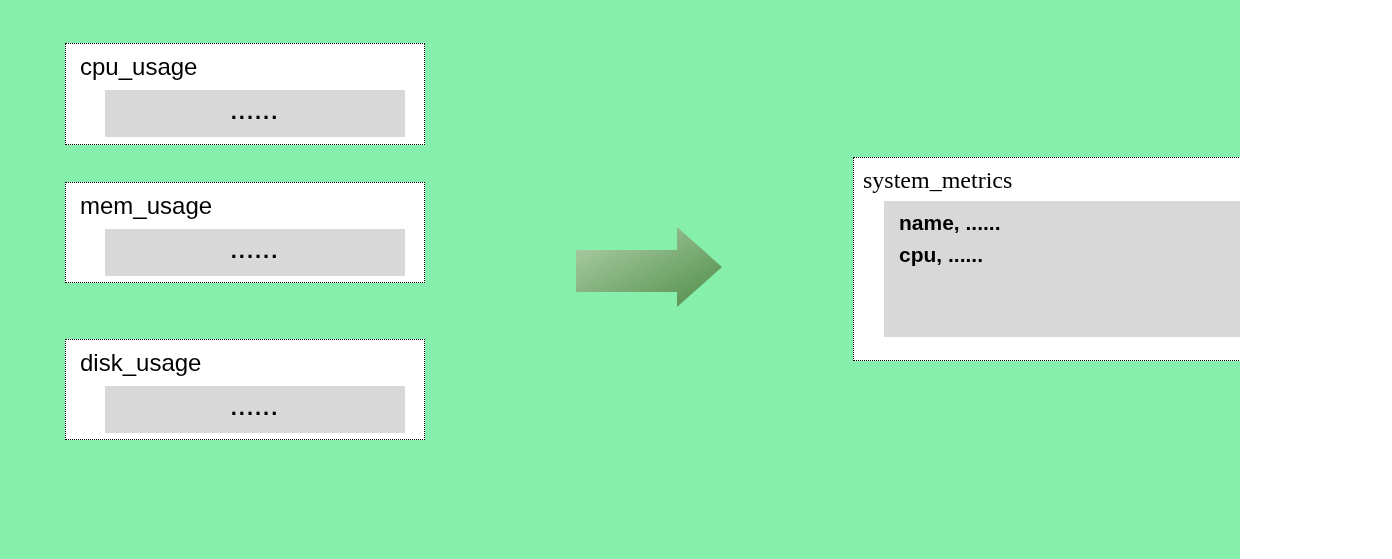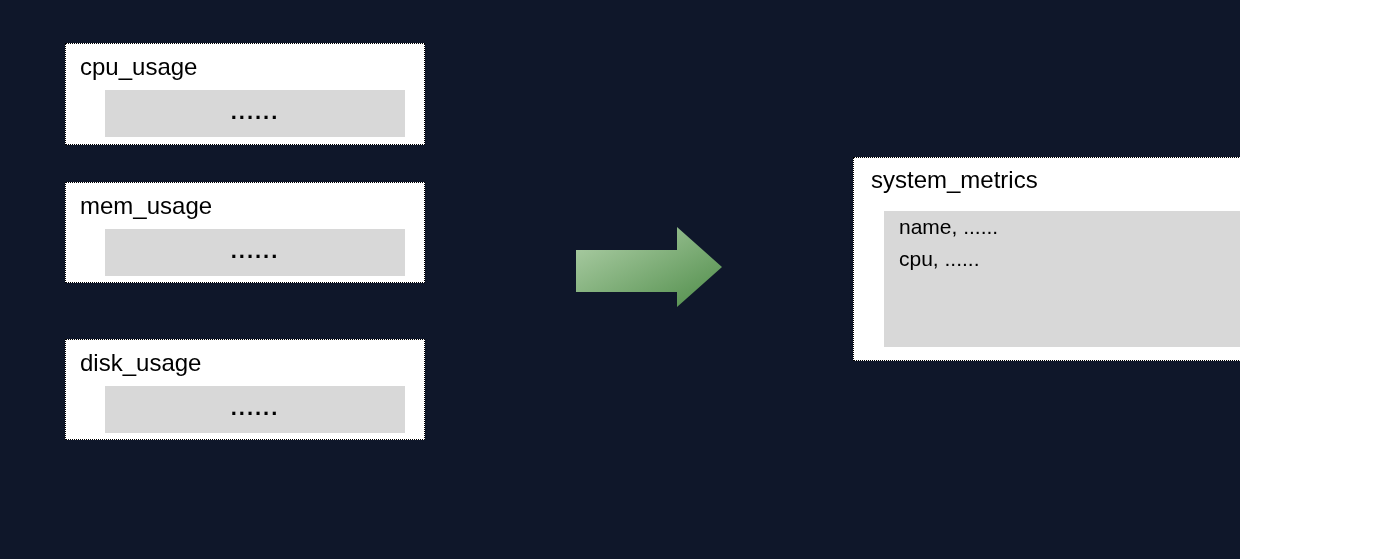--- a/index.html
+++ b/index.html
@@ -6,21 +6,21 @@
     margin: 0;
     padding: 0;
     background: #ffffff;
     font-family: "Liberation Sans", "DejaVu Sans", sans-serif;
     color: #000000;
   }
   .canvas {
     position: relative;
     width: 1240px;
     height: 559px;
-    background: #0f172a;
+    background: #86efac;
     overflow: hidden;
   }
   .dotted-box {
     position: absolute;
     border: 1.5px dotted #000000;
     background: #ffffff;
     box-sizing: border-box;
   }
   .box-title {
     position: absolute;
@@ -59,30 +59,31 @@
     top: 227px;
     width: 146px;
     height: 80px;
   }
   .target-box {
     left: 853px;
     top: 157px;
     width: 494px;
     height: 204px;
   }
-  .target-box .box-title { left: 17px; top: 8px; }
+  .target-box .box-title { left: 9px; top: 8px; font-family: Liberation Serif, serif; }
   .fields-panel {
     position: absolute;
     left: 30px;
-    top: 53px;
+    top: 43px;
     width: 454px;
     height: 136px;
     background: #d8d8d8;
     box-sizing: border-box;
-    padding: 0 0 0 15px;
+    padding: 6px 0 0 15px;
+    font-weight: bold;
   }
   .field-line {
     font-size: 21px;
     line-height: 32px;
     white-space: nowrap;
   }
 </style>
 </head>
 <body>
 

